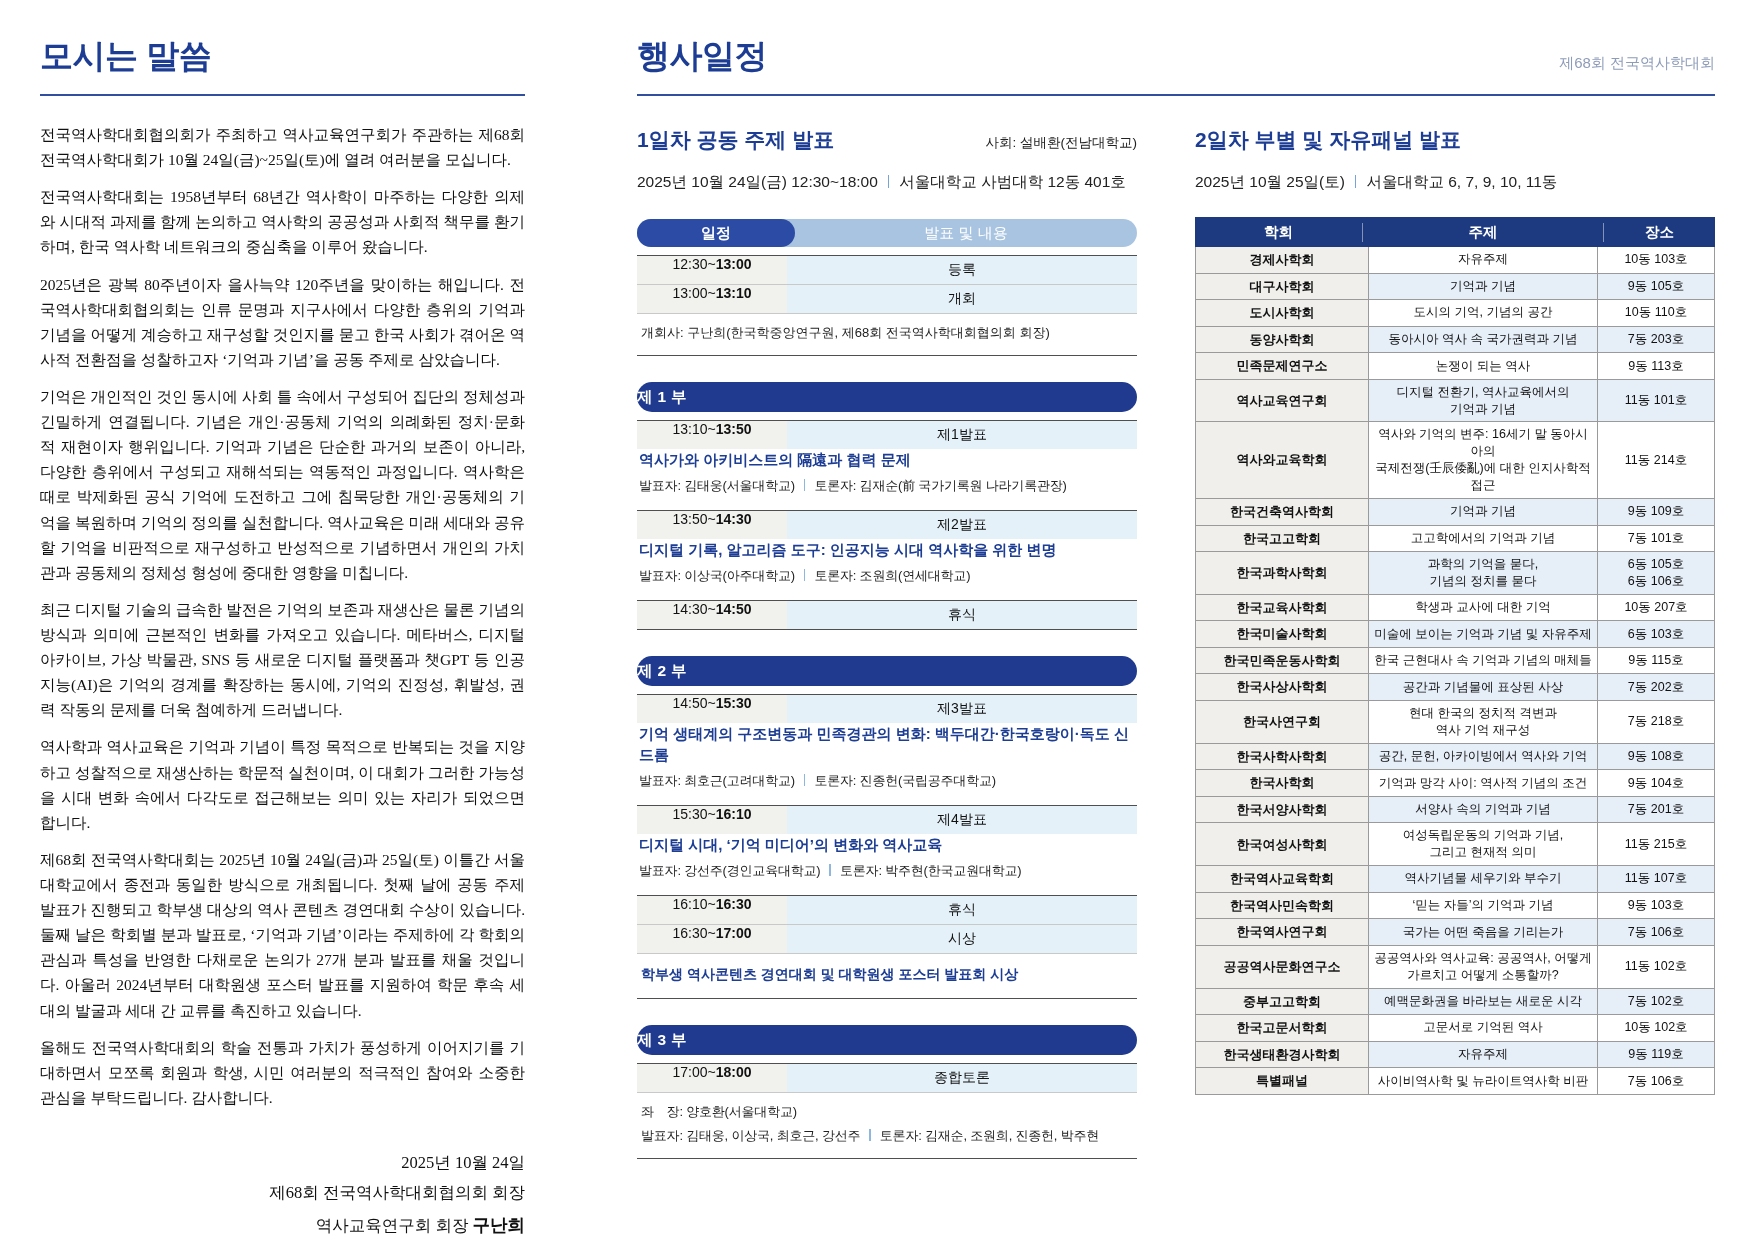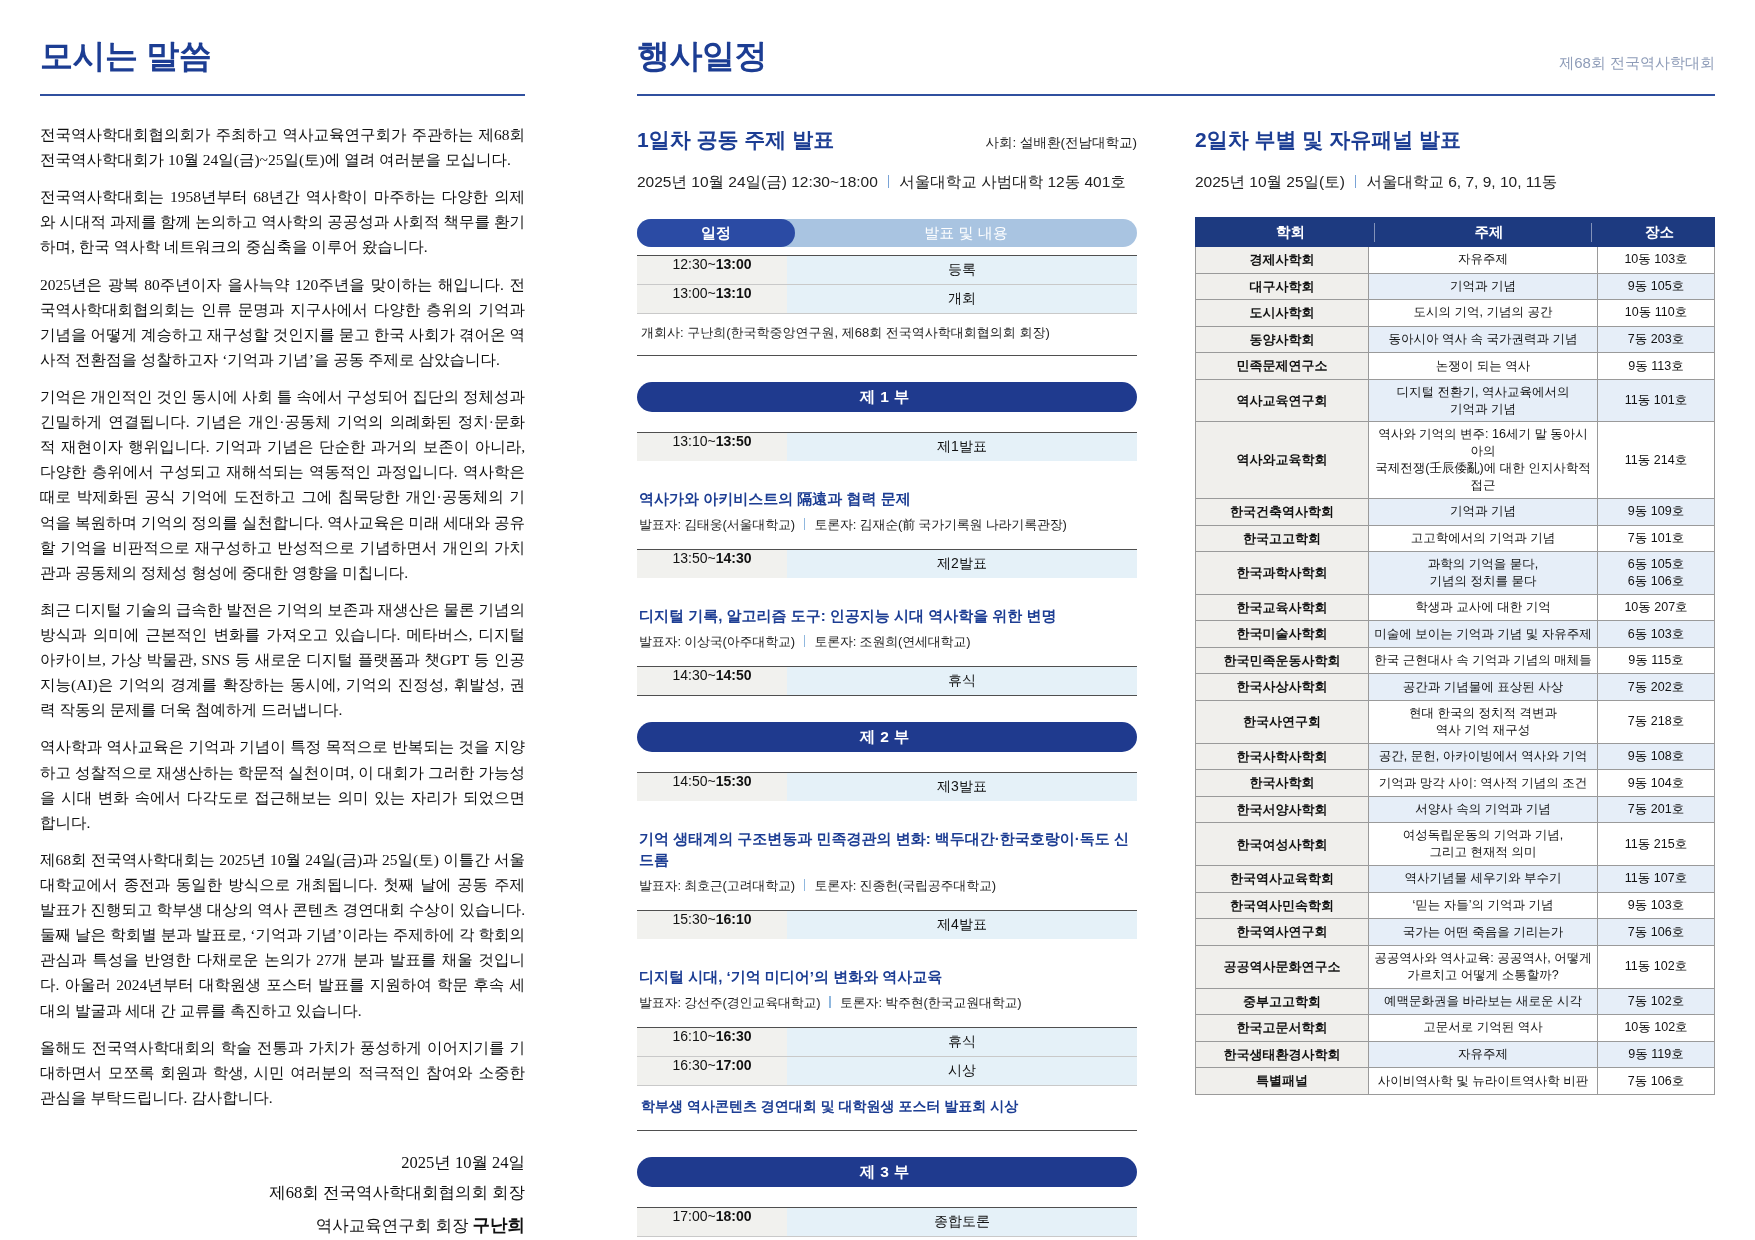--- a/index.html
+++ b/index.html
@@ -30,41 +30,41 @@
   .date-line{margin-top:18px;font-size:15.5px;color:#222;}
   .vbar{display:inline-block;width:1.5px;height:13px;background:#79a3d6;margin:0 10px;vertical-align:-1px;}
 
   
   .d1-block{margin-top:26px;border-bottom:1.5px solid #4f4f4f;}
   .cap-band{position:relative;height:28px;border-radius:14px;background:#a9c4e1;margin-bottom:8px;}
   .cap-pill{position:absolute;left:0;top:0;width:158px;height:28px;border-radius:14px;background:#2b4ba4;
             color:#fff;text-align:center;line-height:28px;font-weight:bold;font-size:15px;}
   .cap-label{position:absolute;left:158px;right:0;text-align:center;line-height:28px;color:#fff;
              font-weight:normal;font-size:15px;}
-  .part-cap{height:30px;border-radius:15px;background:#1f3a8e;color:#fff;text-align:center;
-            line-height:30px;font-weight:bold;font-size:15.5px;letter-spacing:5px;margin-bottom:20px;}
+  .part-cap{height:30px;border-radius:15px;background:#1f3a8e;color:#fff;text-align:left;
+            line-height:30px;font-weight:bold;font-size:15.5px;letter-spacing:5px;margin-bottom:8px;}
   .trow{display:flex;border-top:1.5px solid #4f4f4f;}
   .trow.light{border-top:1px solid #c9c9c9;}
   .trow .time{width:150px;flex:none;background:#f1f1ee;text-align:center;padding:0 0;font-size:14px;color:#111;}
   .trow .cont{flex:1;background:#e5f1f8;text-align:center;padding:5px 0;font-size:14px;color:#111;}
-  .session{padding:27px 2px 15px 2px;background:#fff;}
+  .session{padding:0 2px 15px 2px;background:#fff;}
   .s-title{color:#1c3d93;font-weight:bold;font-size:15px;line-height:1.4;}
   .s-who{margin-top:7px;font-size:13px;color:#222;white-space:nowrap;letter-spacing:-0.2px;}
   .sep-bar{display:inline-block;width:1.5px;height:12px;background:#8fb7de;margin:0 9px;vertical-align:-1px;}
   .note-plain{padding:10px 4px 13px 4px;font-size:13px;color:#222;background:#fff;border-top:1px solid #c9c9c9;}
   .note-plain .line{white-space:nowrap;letter-spacing:-0.2px;}
   .note-plain .line + .line{margin-top:6px;}
   .note-strong{padding:12px 4px 14px 4px;font-size:14px;font-weight:bold;color:#1c3d93;
                background:#fff;border-top:1px solid #c9c9c9;}
 
   
   .d2-table{margin-top:24px;}
   .d2-head{display:flex;background:#1d3a80;color:#fff;font-weight:bold;font-size:14.5px;height:30px;
            align-items:center;text-align:center;}
-  .d2-hcell{width:167px;flex:none;padding-left:12px;}
+  .d2-hcell{width:167px;flex:none;}
   .d2-hcell.mid{flex:1;border-left:1px solid rgba(255,255,255,.45);border-right:1px solid rgba(255,255,255,.45);}
   .d2-hcell.last{width:111px;flex:none;}
   #d2-body{border:1px solid #9a9a9a;border-top:none;}
   .d2-row{display:flex;border-top:1px solid #9a9a9a;align-items:stretch;}
   .d2-row:first-child{border-top:none;}
   .d2-cell{display:flex;align-items:center;justify-content:center;text-align:center;
            padding:4px 3px;font-size:12.5px;line-height:1.35;color:#111;}
   .d2-cell.soc{width:166px;flex:none;background:#f0efec;font-weight:bold;font-size:13px;border-right:1px solid #9a9a9a;}
   .d2-cell.topic{flex:1;white-space:pre-line;background:#fff;min-width:0;}
   .d2-cell.room{width:110px;flex:none;border-left:1px solid #9a9a9a;background:#fff;white-space:pre-line;}

